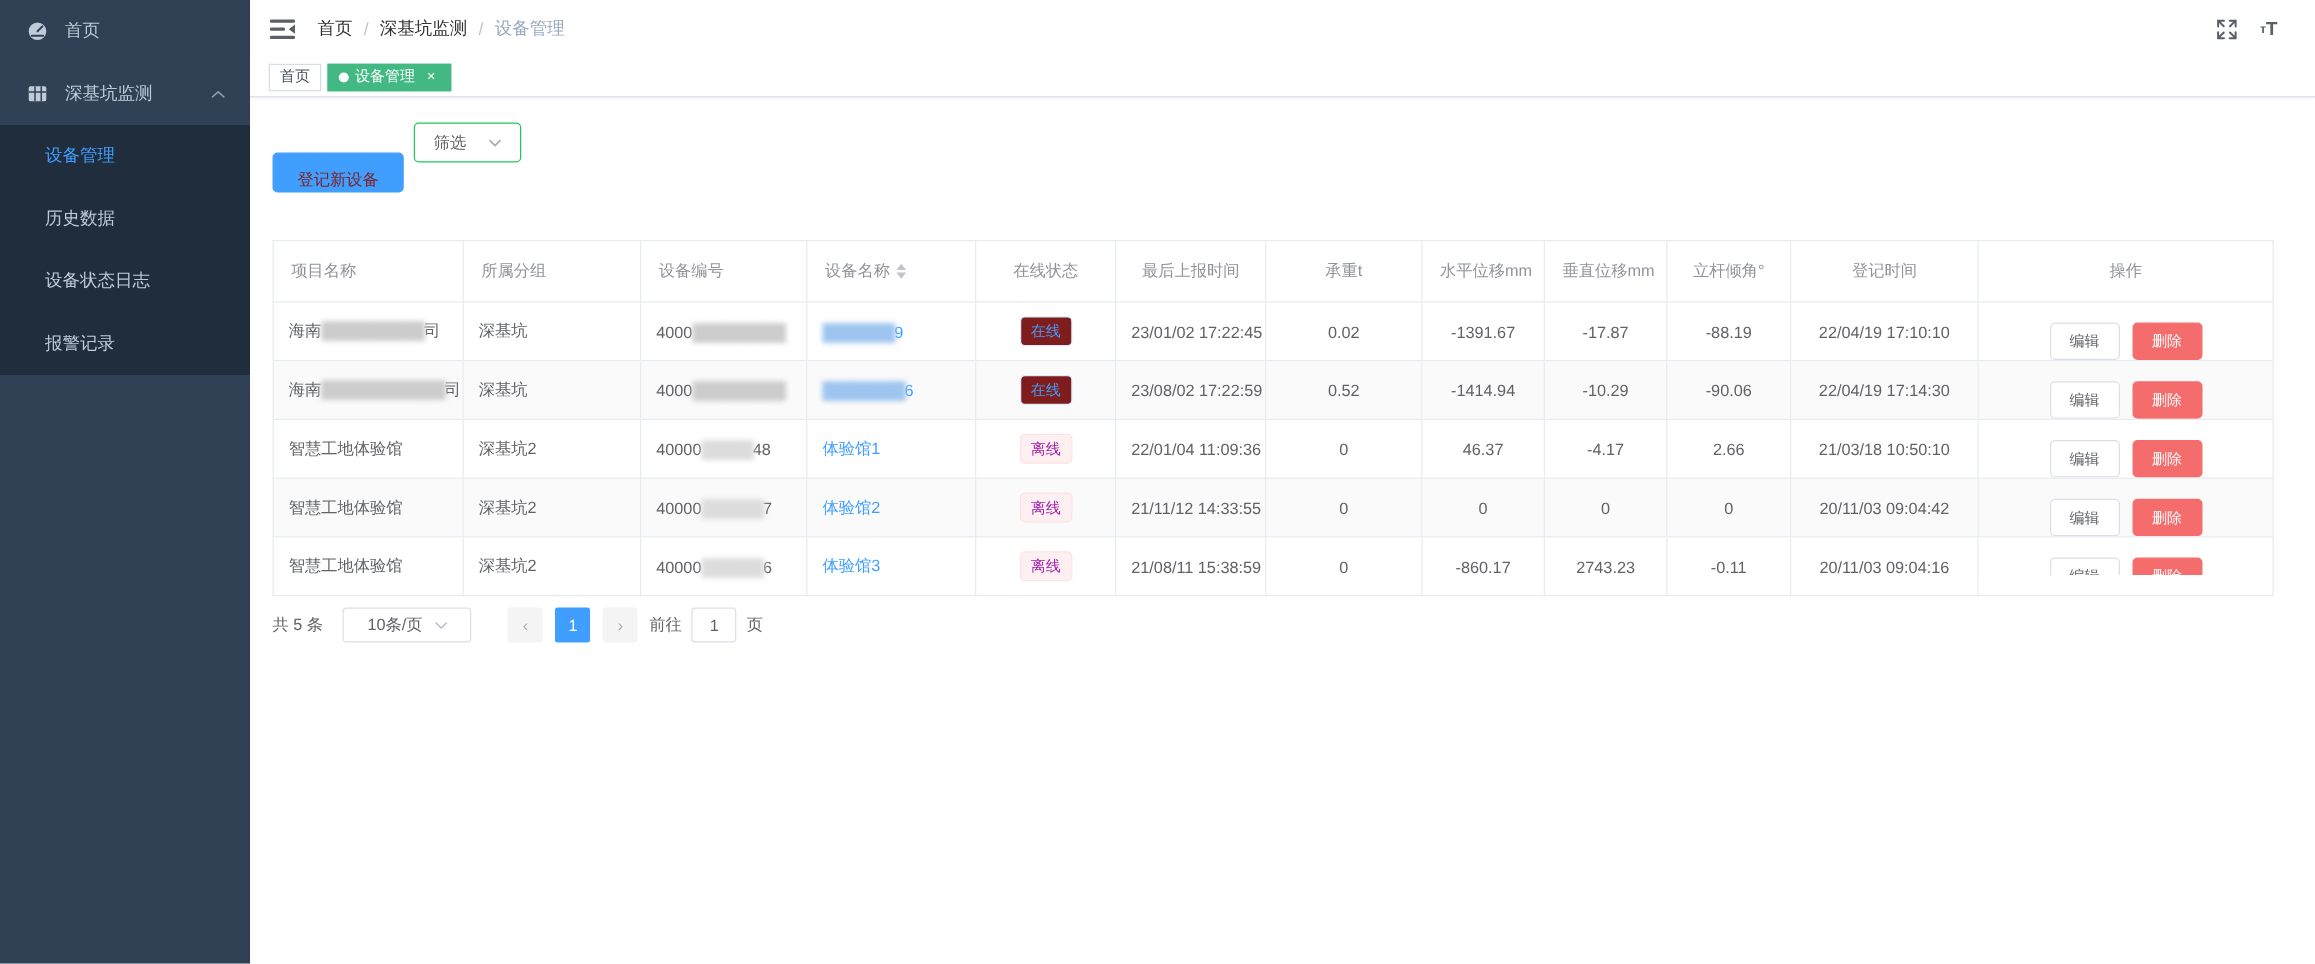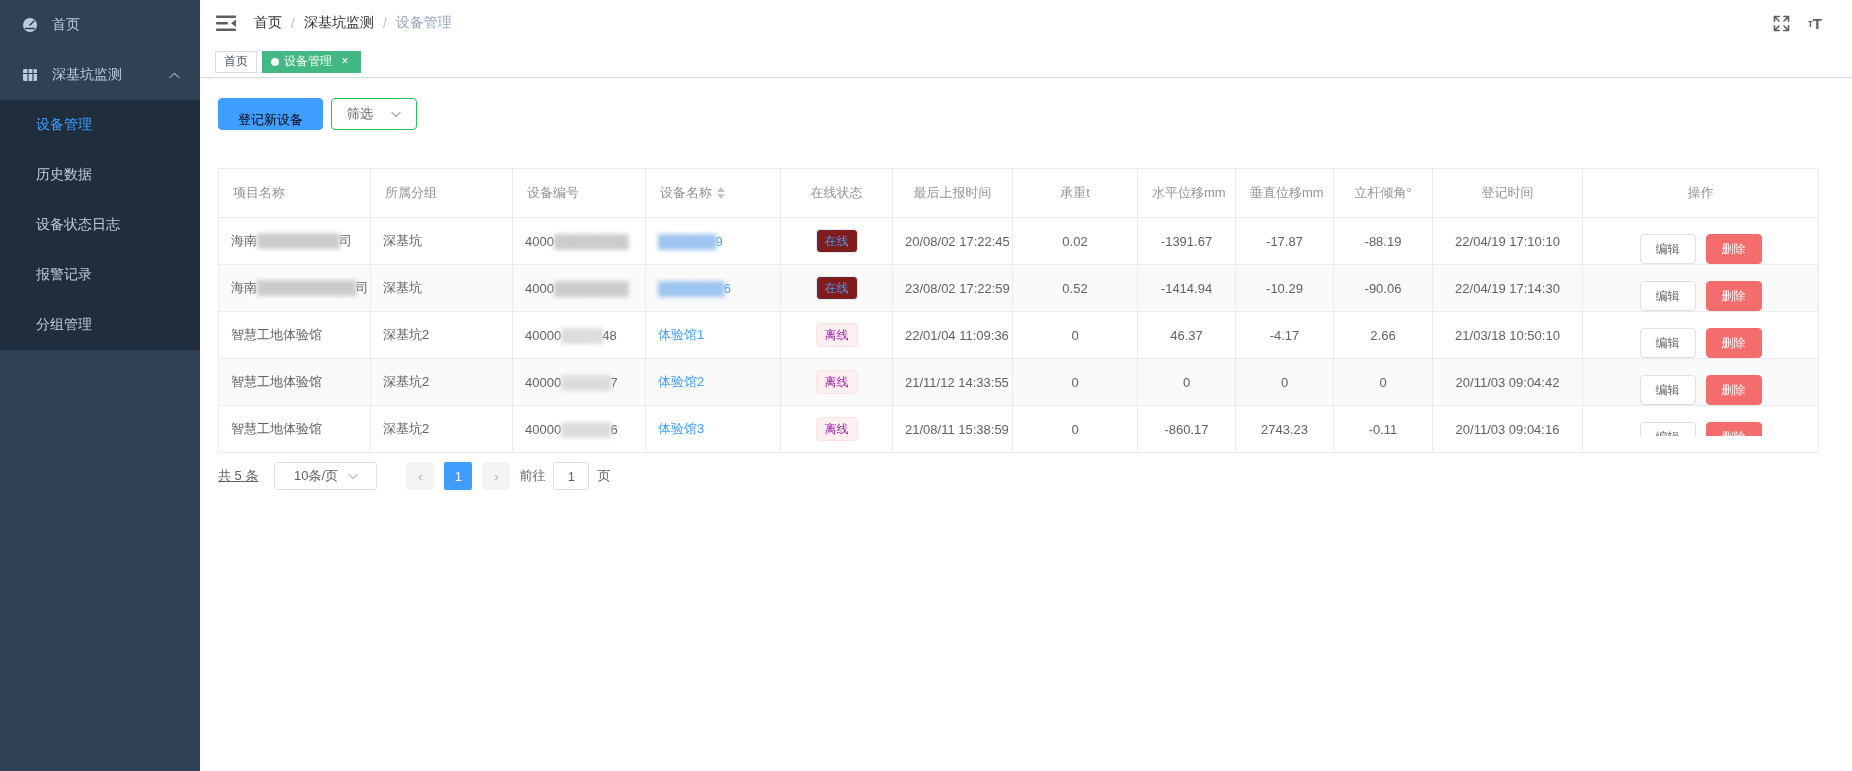--- a/index.html
+++ b/index.html
@@ -43,21 +43,21 @@
     border:1px solid #d8dce5; background:#fff; color:#495060; font-size:12px; cursor:pointer;
   }
   .tag.active { background:#42b983; border-color:#42b983; color:#fff; }
   .tag .dot { width:8px; height:8px; border-radius:50%; background:#fff; margin-right:5px; }
   .tag .tag-close { margin-left:6px; font-size:12px; line-height:1; border-radius:50%; width:14px; height:14px; text-align:center; }
 
   .content { padding:20px 34px 0 18px; position:relative; flex:1; }
 
   .toolbar { display:flex; gap:8px; }
   .btn { height:32px; border-radius:4px; font-size:13px; cursor:pointer; font-family:inherit; }
-  .btn.primary { background:#409eff; border:1px solid #409eff; color:#000000; padding:12px 19px; }
+  .btn.primary { background:#409eff; border:1px solid #409eff; color:#7f1d1d; padding:12px 19px;margin-top:24px; }
   .btn.default { background:#fff; border:1px solid #22c55e; color:#606266; padding:0 15px; display:inline-flex; align-items:center; gap:18px; }
 
   
   .table-wrap { margin-top:38px; width:1600px; position:relative; background:#fff; }
   table { border-collapse:collapse; table-layout:fixed; width:1600px; font-size:13px; }
   th, td { border:1px solid #e8ecf0; overflow:hidden; white-space:nowrap; }
   th { height:49px; color:#909399; font-weight:400; background:#fff; padding:0 14px; }
   td { height:43px; color:#606266; padding:0 12px; }
   tr.striped td { background:#fafafa; }
   .al { text-align:left; }  .ac { text-align:center; }
@@ -76,21 +76,21 @@
   .badge.offline { color:#a21caf; background:#fef0f0; border:1px solid #fde2e2; }
 
   .row-btn { height:30px; padding:0 15px; border-radius:4px; font-size:12px; cursor:pointer; font-family:inherit; }
   .row-btn.edit { background:#fff; border:1px solid #dcdfe6; color:#606266;margin-top:16px; }
   .row-btn.delete { background:#f56c6c; border:1px solid #f56c6c; color:#fff; margin-left:10px; }
 
   .fixed-patch { position:absolute; right:1px; bottom:1px; width:234px; height:16px; background:#fff; z-index:3; }
 
   
   .pagination { margin-top:9px; display:flex; align-items:center; font-size:13px; color:#606266; }
-  .pg-total { margin-right:16px;text-decoration:underline; }
+  .pg-total { margin-right:16px; }
   .page-size-select {
     width:103px; height:28px; border:1px solid #dcdfe6; border-radius:3px;
     display:inline-flex; align-items:center; justify-content:center; gap:10px;
     color:#606266; cursor:pointer; margin-right:24px; font-size:13px;
   }
   .pg-btn {
     min-width:28px; height:28px; border:none; border-radius:2px; background:#f4f4f5;
     color:#a9aeb8; font-size:13px; cursor:pointer; margin:0 5px; font-family:inherit;
   }
   .pg-btn.current { background:#409eff; color:#fff; }
@@ -136,23 +136,20 @@
         <span>设备管理</span>
       </div>
       <div class="menu-item">
         <span>历史数据</span>
       </div>
       <div class="menu-item">
         <span>设备状态日志</span>
       </div>
       <div class="menu-item">
         <span>报警记录</span>
-      </div>
-      <div class="menu-item">
-        <span>分组管理</span>
       </div>
     </div>
   </aside>
 
   <div class="main">
 
     <header class="navbar">
       <span class="hamburger">
         <svg width="20" height="17" viewBox="0 0 20 17">
           <rect x="0" y="0.5" width="20" height="2.6" rx="1" fill="#5a5e66"></rect>
@@ -264,21 +261,21 @@
                   </span></th>
               </tr>
             </thead>
           <tbody id="tbody">
               <tr>
                 <td class="al">海南<span class="redact">██████████</span>司</td>
                 <td class="al">深基坑</td>
                 <td class="al">4000<span class="redact">█████████</span></td>
                 <td class="al"><span class="link"><span class="redact blue">███████</span>9</span></td>
                 <td class="ac"><span class="badge online">在线</span></td>
-                <td class="ac">20/08/02 17:22:45</td>
+                <td class="ac">23/01/02 17:22:45</td>
                 <td class="ac">0.02</td>
                 <td class="ac">-1391.67</td>
                 <td class="ac">-17.87</td>
                 <td class="ac">-88.19</td>
                 <td class="ac">22/04/19 17:10:10</td>
                 <td class="ac"><button class="row-btn edit">编辑</button><button class="row-btn delete">删除</button></td>
               </tr>
               <tr class="striped">
                 <td class="al">海南<span class="redact">████████████</span>司</td>
                 <td class="al">深基坑</td>

